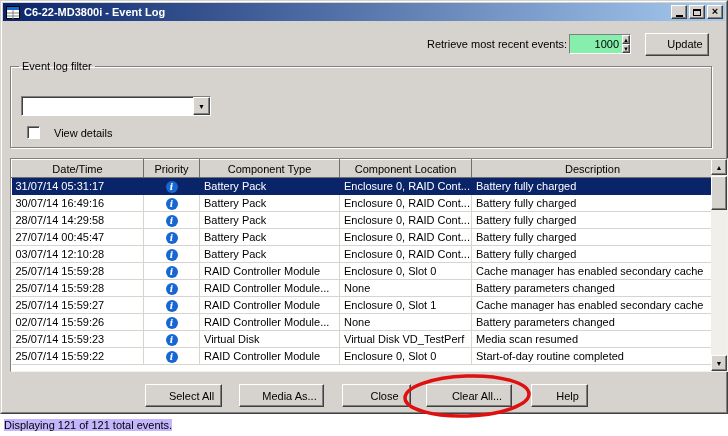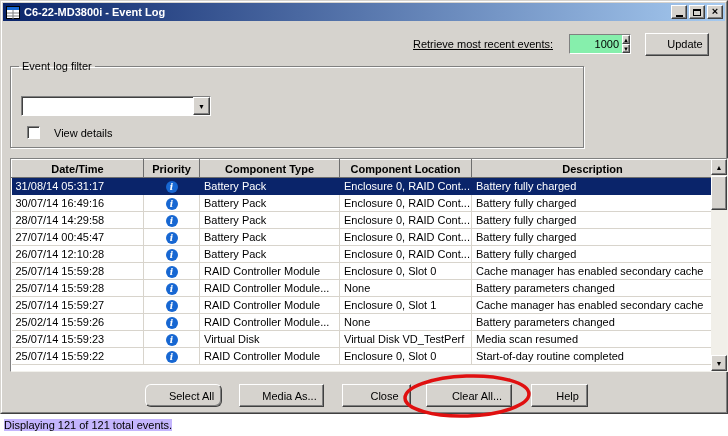--- a/index.html
+++ b/index.html
@@ -21,36 +21,36 @@
   .winbtn { width:16px; height:14px; background:#d6d3ce; border:1px solid;
     border-color:#fff #404040 #404040 #fff; box-shadow:inset -1px -1px 0 #808080;
     display:flex; align-items:center; justify-content:center; font-size:10px; line-height:1; }
   .glyph-min { width:7px; height:2px; background:#000; margin-top:7px; }
   .glyph-max { width:8px; height:7px; border:1px solid #000; border-top-width:2px; }
   .glyph-close { font-weight:bold; font-size:11px; margin-top:-1px; }
 
   
   .retrieve-row { position:absolute; top:30px; left:0; right:0; height:24px;
     display:flex; align-items:center; justify-content:flex-end; padding-right:17px; }
-  .retrieve-label { margin-right:16px;text-decoration:underline; }
+  .retrieve-label { margin-right:2px; }
   .spinbox { width:62px; height:20px; background:#fff; border:1px solid;
     border-color:#808080 #fff #fff #808080; box-shadow:inset 1px 1px 0 #404040;
     display:flex; margin-right:14px; }
   .spinbox input { flex:1 1 auto; min-width:0; border:0; outline:0; font:inherit;
     text-align:right; padding-right:3px; background:#86efac; }
   .spin-btns { width:15px; display:flex; flex-direction:column; }
   .spin-btn { flex:1; background:#d6d3ce; border:1px solid; border-color:#fff #404040 #404040 #fff;
     box-shadow:inset -1px -1px 0 #808080; font-size:6px; line-height:1;
     display:flex; align-items:center; justify-content:center; }
 
   .btn3d { background:#d6d3ce; border:1px solid; border-color:#fff #404040 #404040 #fff;
     box-shadow:inset -1px -1px 0 #808080; font:inherit; height:23px; cursor:default;padding-left:16px; }
 
   
-  .groupbox { position:absolute; left:8px; top:58px; width:574px; height:88px;
+  .groupbox { position:absolute; left:8px; top:58px; width:702px; height:88px;
     border:1px solid #808080; box-shadow:inset 1px 1px 0 #fff, 1px 1px 0 #fff; padding:0; }
   .groupbox legend { margin-left:8px; padding:0 3px; font-size:11px; }
   .filter-label { position:absolute; left:10px; top:6px;margin-top:24px; }
   .combo { position:absolute; left:10px; top:24px; width:190px; height:20px; background:#fff;
     border:1px solid; border-color:#808080 #fff #fff #808080; box-shadow:inset 1px 1px 0 #404040;
     display:flex; align-items:stretch; }
   .combo-text { flex:1 1 auto; display:flex; align-items:center; margin:19px; padding:0 2px;
     background:var(--selection,#0a246a); color:#fff; white-space:nowrap; overflow:hidden; }
   .combo-arrow { width:17px; background:#d6d3ce; border:1px solid; border-color:#fff #404040 #404040 #fff;
     box-shadow:inset -1px -1px 0 #808080; display:flex; align-items:center; justify-content:center;
@@ -59,21 +59,21 @@
   .checkbox { width:13px; height:13px; background:#fff; border:1px solid;
     border-color:#808080 #fff #fff #808080; box-shadow:inset 1px 1px 0 #404040;
     display:flex; align-items:center; justify-content:center; font-size:10px; }
 
   
   .table-area { position:absolute; left:8px; top:156px; width:718px; height:214px;
     background:#fff; border:1px solid; border-color:#808080 #f2f1ec #f2f1ec #808080; }
   .table-clip { position:absolute; left:0; top:0; right:16px; bottom:0; overflow:hidden; }
   table.event-table { border-collapse:collapse; table-layout:fixed; width:702px; }
   .event-table th { height:18px; background:#d6d3ce; border:1px solid;
-    border-color:#fff #6e6e6e #6e6e6e #fff; font-weight:bold; font-size:11px;
+    border-color:#fff #6e6e6e #6e6e6e #fff; font-weight:normal; font-size:11px;
     text-align:center; white-space:nowrap; overflow:hidden; padding:0 2px; }
   .event-table td { height:17px; font-size:11px; white-space:nowrap; overflow:hidden;
     padding:0 4px; border-right:1px solid #d8d4cc; border-bottom:1px solid #d8d4cc; }
   .c-date{width:132px;} .c-pri{width:56px;} .c-type{width:140px;} .c-loc{width:132px;} .c-desc{width:242px;}
   td.c-pri { text-align:center; padding:0; }
   tr.selected td { background:var(--selection,#0a246a); color:#fff; border-color:var(--selection,#0a246a); }
   .info-icon { display:inline-block; width:12px; height:12px; border-radius:50%;
     background:var(--info-icon,#1767d2); color:#fff; font-family:"DejaVu Serif","Liberation Serif",serif;
     font-style:italic; font-weight:bold; font-size:9px; line-height:12px; text-align:center; vertical-align:middle; }
 
@@ -81,21 +81,21 @@
   .scroll-btn { position:absolute; left:0; width:16px; height:16px; background:#d6d3ce;
     border:1px solid; border-color:#fff #404040 #404040 #fff; box-shadow:inset -1px -1px 0 #808080;
     display:flex; align-items:center; justify-content:center; font-size:7px; line-height:1; }
   .scroll-btn.up { top:0; } .scroll-btn.down { bottom:0; }
   .scroll-thumb { position:absolute; left:0; top:17px; width:16px; height:34px; background:#d6d3ce;
     border:1px solid; border-color:#fff #404040 #404040 #fff; box-shadow:inset -1px -1px 0 #808080; }
 
   
   .btn-row { position:absolute; left:0; top:382px; right:0; height:24px; }
   .btn-row .btn3d { position:absolute; top:0; }
-  .b-select { left:143px; width:77px;border-radius:6px; }
+  .b-select { left:143px; width:77px; }
   .b-save   { left:237px; width:85px; }
   .b-close  { left:340px; width:69px; }
   .b-clear  { left:424px; width:86px; }
   .b-help   { left:529px; width:57px; }
 
   .annotation { position:absolute; left:397px; top:371px; width:140px; height:50px;
     pointer-events:none; transform:rotate(-2deg); }
   .annotation ellipse { fill:none; stroke:var(--annotation,#e01010); stroke-width:3.5; }
 
   .status-text { position:absolute; left:4px; top:419px; background:#c4b5fd; }
@@ -166,21 +166,21 @@
             <tr>
               <th class="c-date">Date/Time</th>
               <th class="c-pri">Priority</th>
               <th class="c-type">Component Type</th>
               <th class="c-loc">Component Location</th>
               <th class="c-desc">Description</th>
             </tr>
           </thead>
           <tbody>
               <tr class="selected">
-                <td class="c-date">31/08/14 05:31:17</td>
+                <td class="c-date">31/07/14 05:31:17</td>
                 <td class="c-pri"><span class="info-icon">i</span></td>
                 <td class="c-type">Battery Pack</td>
                 <td class="c-loc">Enclosure 0, RAID Cont...</td>
                 <td class="c-desc">Battery fully charged</td>
               </tr>
               <tr>
                 <td class="c-date">30/07/14 16:49:16</td>
                 <td class="c-pri"><span class="info-icon">i</span></td>
                 <td class="c-type">Battery Pack</td>
                 <td class="c-loc">Enclosure 0, RAID Cont...</td>
@@ -194,21 +194,21 @@
                 <td class="c-desc">Battery fully charged</td>
               </tr>
               <tr>
                 <td class="c-date">27/07/14 00:45:47</td>
                 <td class="c-pri"><span class="info-icon">i</span></td>
                 <td class="c-type">Battery Pack</td>
                 <td class="c-loc">Enclosure 0, RAID Cont...</td>
                 <td class="c-desc">Battery fully charged</td>
               </tr>
               <tr>
-                <td class="c-date">26/07/14 12:10:28</td>
+                <td class="c-date">03/07/14 12:10:28</td>
                 <td class="c-pri"><span class="info-icon">i</span></td>
                 <td class="c-type">Battery Pack</td>
                 <td class="c-loc">Enclosure 0, RAID Cont...</td>
                 <td class="c-desc">Battery fully charged</td>
               </tr>
               <tr>
                 <td class="c-date">25/07/14 15:59:28</td>
                 <td class="c-pri"><span class="info-icon">i</span></td>
                 <td class="c-type">RAID Controller Module</td>
                 <td class="c-loc">Enclosure 0, Slot 0</td>
@@ -222,21 +222,21 @@
                 <td class="c-desc">Battery parameters changed</td>
               </tr>
               <tr>
                 <td class="c-date">25/07/14 15:59:27</td>
                 <td class="c-pri"><span class="info-icon">i</span></td>
                 <td class="c-type">RAID Controller Module</td>
                 <td class="c-loc">Enclosure 0, Slot 1</td>
                 <td class="c-desc">Cache manager has enabled secondary cache</td>
               </tr>
               <tr>
-                <td class="c-date">25/02/14 15:59:26</td>
+                <td class="c-date">02/07/14 15:59:26</td>
                 <td class="c-pri"><span class="info-icon">i</span></td>
                 <td class="c-type">RAID Controller Module...</td>
                 <td class="c-loc">None</td>
                 <td class="c-desc">Battery parameters changed</td>
               </tr>
               <tr>
                 <td class="c-date">25/07/14 15:59:23</td>
                 <td class="c-pri"><span class="info-icon">i</span></td>
                 <td class="c-type">Virtual Disk</td>
                 <td class="c-loc">Virtual Disk VD_TestPerf</td>

